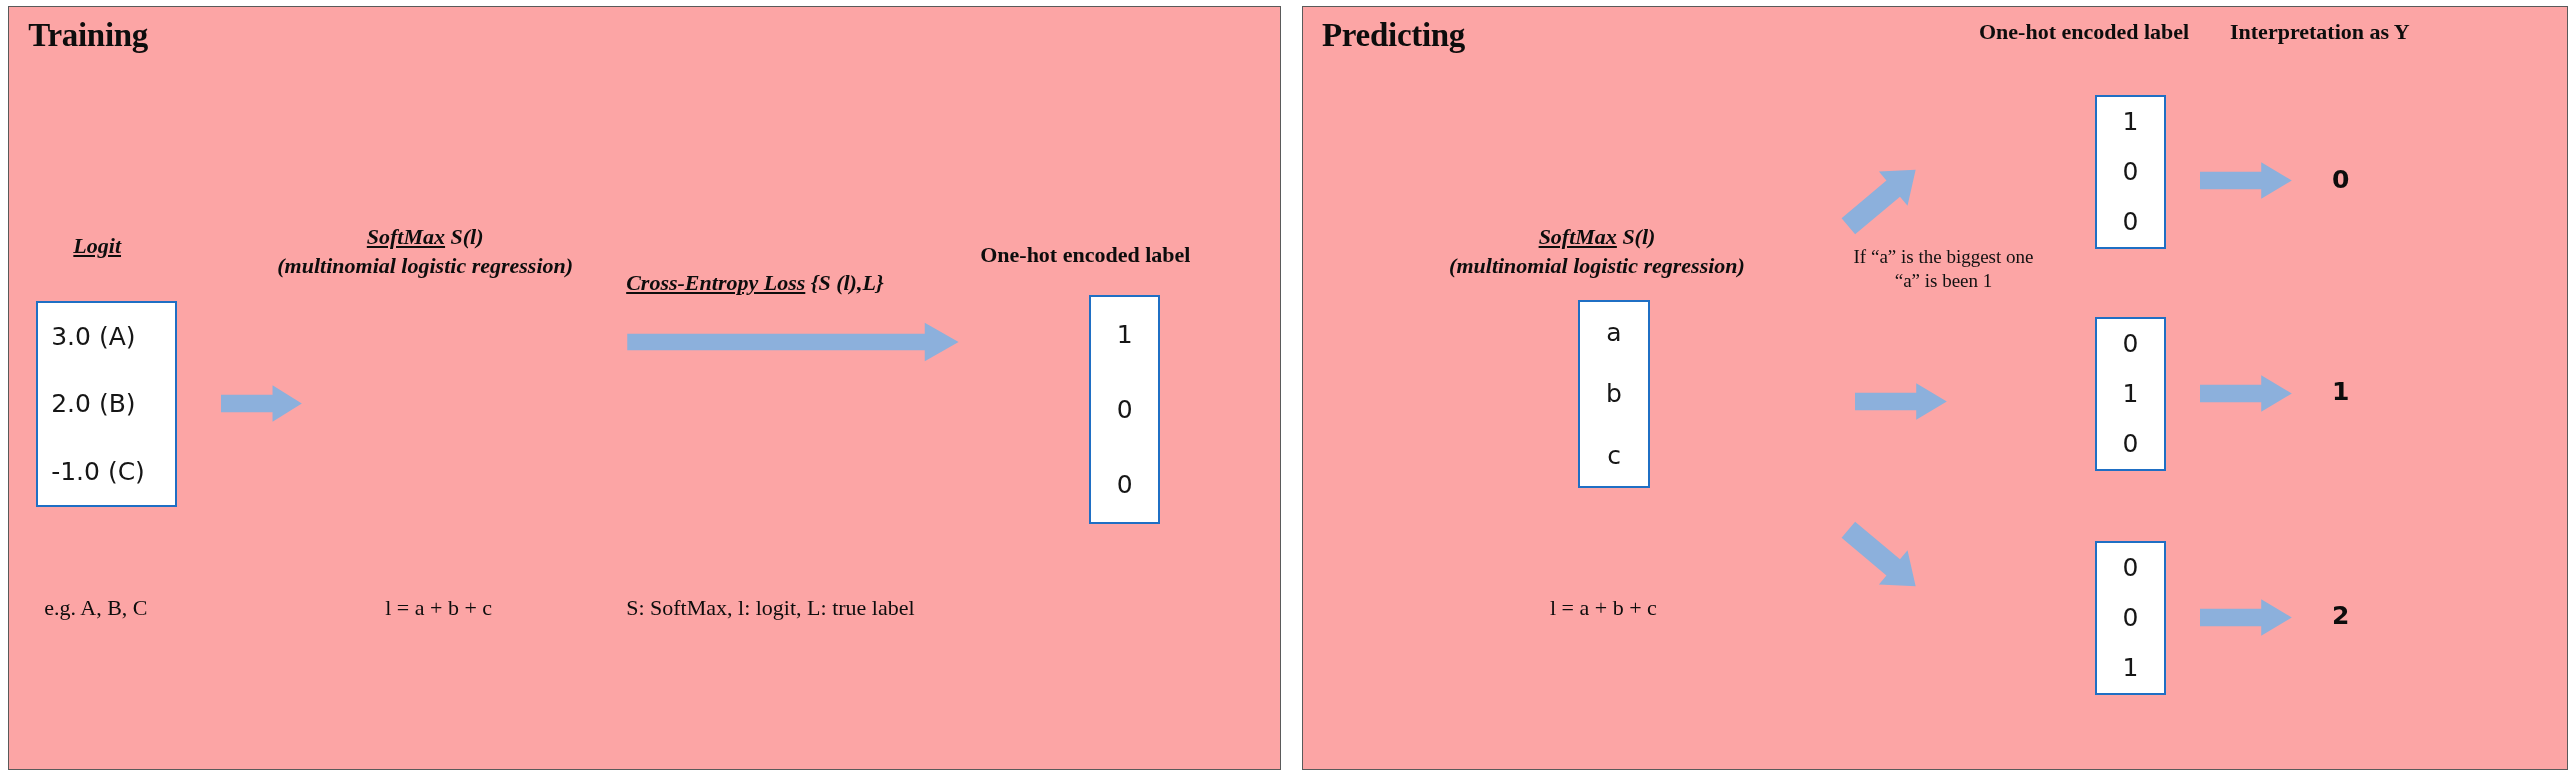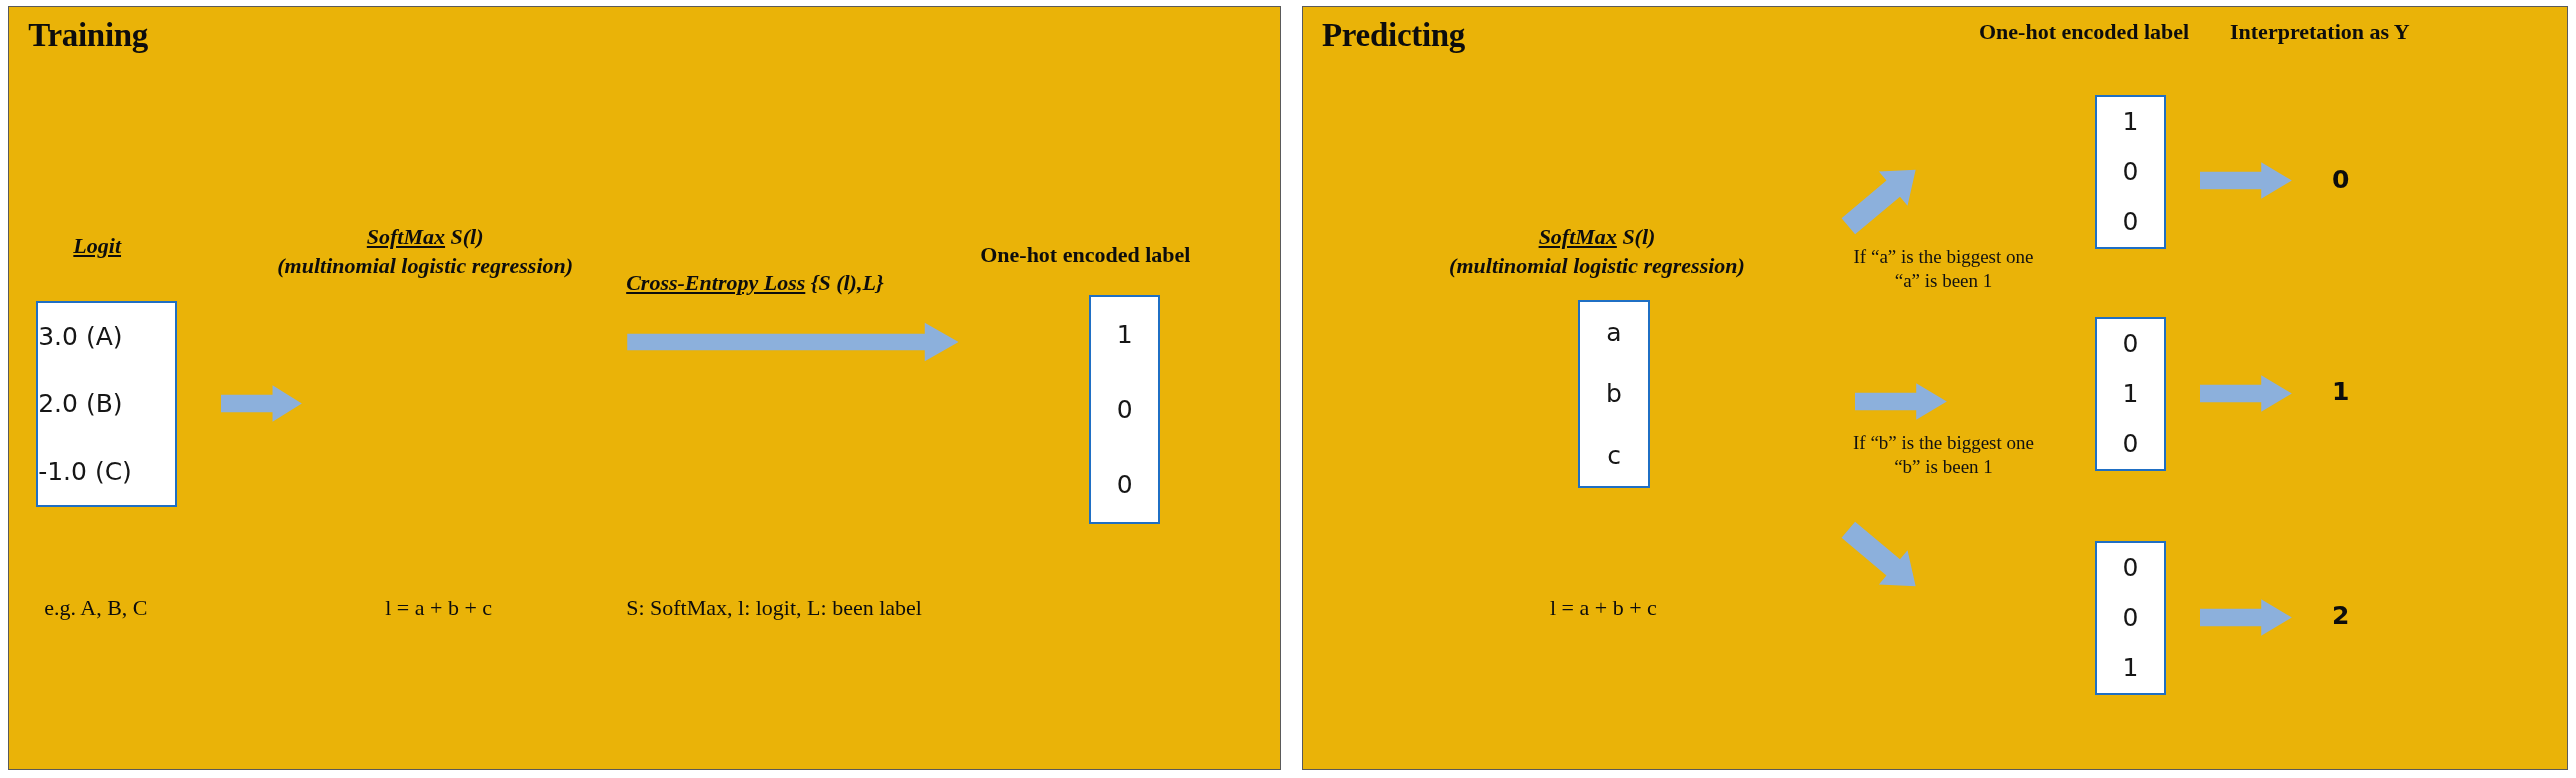--- a/index.html
+++ b/index.html
@@ -14,21 +14,21 @@
     background: #ffffff;
     font-family: "Liberation Serif", "DejaVu Serif", serif;
     overflow: hidden;
   }
 
   
   .panel {
     position: absolute;
     box-sizing: border-box;
     border: 1.8px solid #5a5a5a;
-    background: #eab308;
+    background: #fca5a5;
   }
   #panel-training  { left: 8.2px;   top: 5.9px; width: 1273px; height: 764px; }
   #panel-predicting{ left: 1302px; top: 5.9px; width: 1266px; height: 764px; }
 
   .panel-title {
     position: absolute;
     font-weight: bold;
     font-size: 33px;
     letter-spacing: -0.3px;
     color: #0d0d0d;
@@ -63,21 +63,21 @@
     border: 2.9px solid #1f6fc4;
     background: #ffffff;
     display: flex;
     flex-direction: column;
     justify-content: space-around;
     align-items: center;
     font-family: "DejaVu Sans", "Liberation Sans", sans-serif;
     font-size: 25px;
     color: #161616;
   }
-  .vec-box.wide { align-items: flex-start; }
+  .vec-box.wide { align-items: flex-start; padding-left: 13px; }
   .vec-cell { line-height: 1; }
 
   
   .arrow-h {
     position: absolute;
   }
   .arrow-h svg, .arrow-d svg { display: block; }
   .arrow-d { position: absolute; }
 
   
@@ -135,21 +135,21 @@
     <div class="txt ital-head" style="left:617px; top:263px;">
       <span class="ul">Cross-Entropy Loss</span><span> {S (l),L}</span>
     </div>
 
     <div class="arrow-h" style="left:617px; top:314px;">
       <svg width="335" height="42" viewBox="0 0 570 72">
         <polygon points="0,22 510,22 510,3 568,36 510,69 510,50 0,50" fill="#8cb0dc"></polygon>
       </svg>
     </div>
 
-    <div class="txt plain" style="left:617px; top:588px;">S: SoftMax, l: logit, L: been label</div>
+    <div class="txt plain" style="left:617px; top:588px;">S: SoftMax, l: logit, L: true label</div>
 
     <div class="txt hdr-bold" style="left:971px; top:235px;">One-hot encoded label</div>
 
     <div class="vec-box" id="onehot-box-training" style="left:1080px; top:288px; width:71px; height:229px;">
       <div class="vec-cell">1</div>
       <div class="vec-cell">0</div>
       <div class="vec-cell">0</div>
     </div>
 
   </div>
@@ -197,24 +197,20 @@
         <polygon points="0,18 104,18 104,2 156,33 104,64 104,48 0,48" fill="#8cb0dc"></polygon>
       </svg>
     </div>
     <div class="yval" style="left:1029px; top:158px;">0</div>
 
     <div class="arrow-h" style="left:552px; top:375px;">
       <svg width="93" height="39" viewBox="0 0 158 66">
         <polygon points="0,18 104,18 104,2 156,33 104,64 104,48 0,48" fill="#8cb0dc"></polygon>
       </svg>
     </div>
-    <div class="cond" style="left:517px; top:424px; width:247px;">
-      <div>If “b” is the biggest one</div>
-      <div>“b” is been 1</div>
-    </div>
 
     <div class="vec-box" id="onehot-box-b" style="left:792px; top:310px; width:71px; height:154px;">
       <div class="vec-cell">0</div>
       <div class="vec-cell">1</div>
       <div class="vec-cell">0</div>
     </div>
 
     <div class="arrow-h" style="left:897px; top:367px;">
       <svg width="93" height="39" viewBox="0 0 158 66">
         <polygon points="0,18 104,18 104,2 156,33 104,64 104,48 0,48" fill="#8cb0dc"></polygon>

